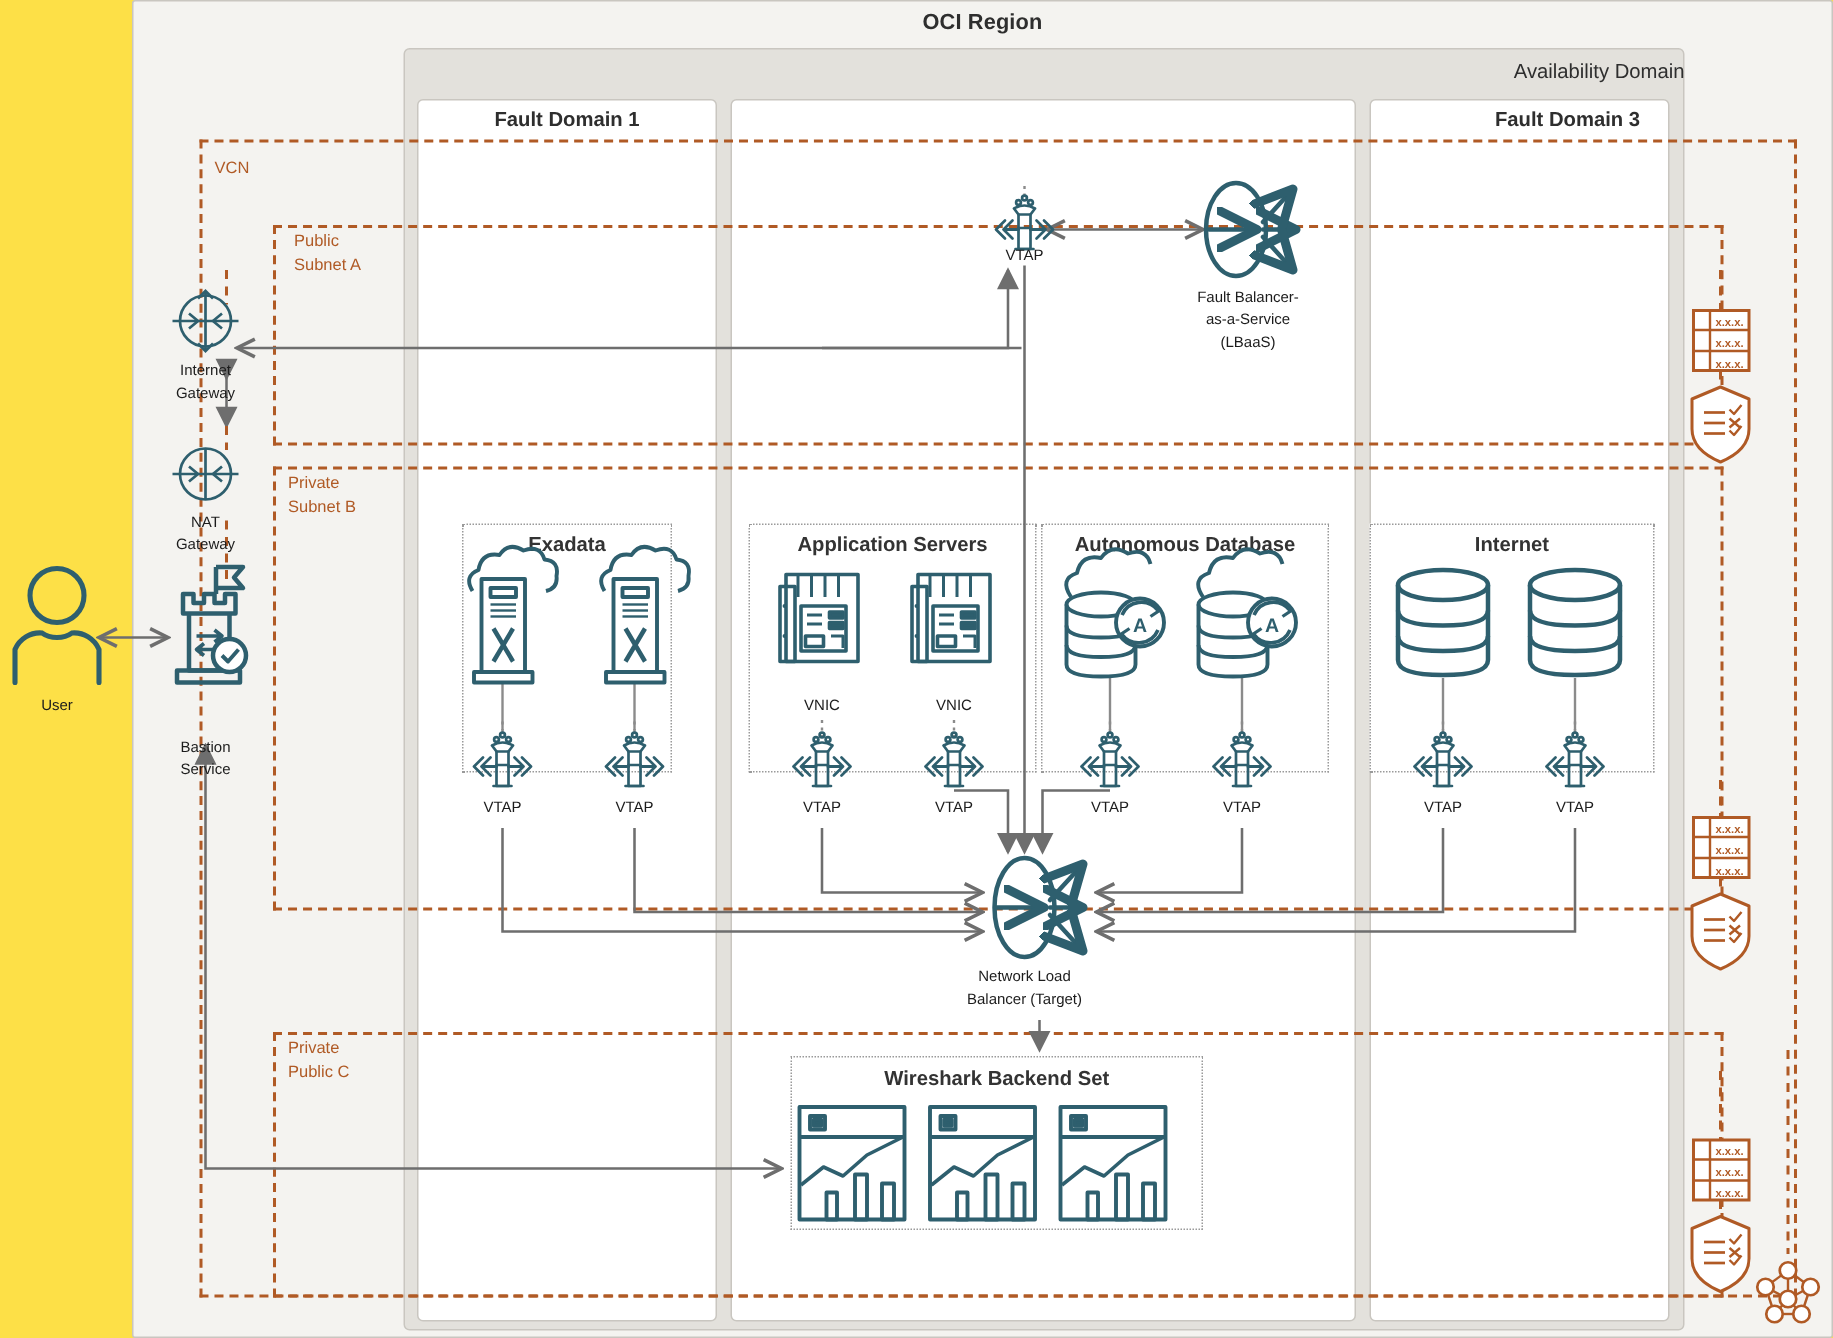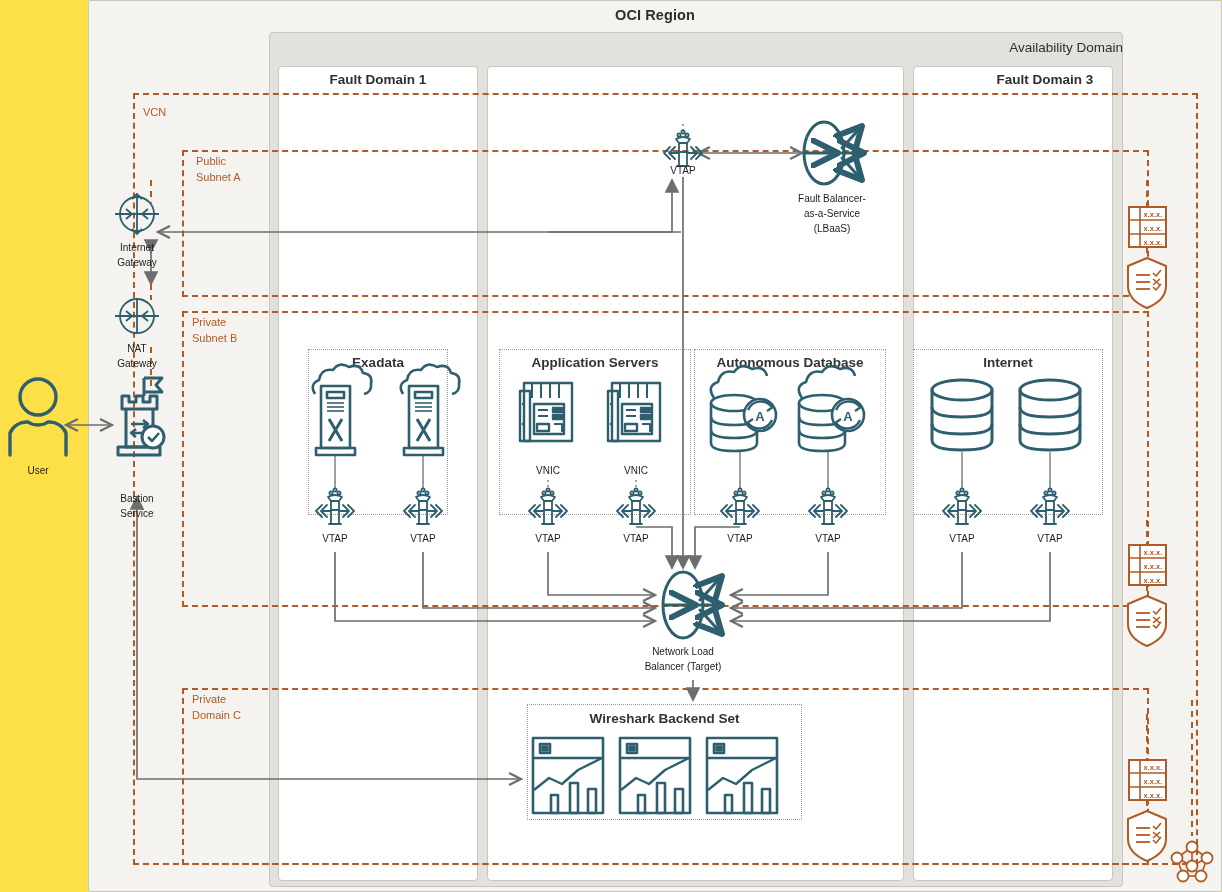--- a/index.html
+++ b/index.html
@@ -93,21 +93,21 @@
   <div class="abs subnet-lab" id="subnet-a-label">
     <div>Public</div>
     <div>Subnet A</div>
   </div>
   <div class="abs subnet-lab" id="subnet-b-label">
     <div>Private</div>
     <div>Subnet B</div>
   </div>
   <div class="abs subnet-lab" id="subnet-c-label">
     <div>Private</div>
-    <div>Domain C</div>
+    <div>Public C</div>
   </div>
 
   <div class="abs grp" id="g-exadata"></div>
   <div class="abs grp" id="g-appsrv"></div>
   <div class="abs grp" id="g-autodb"></div>
   <div class="abs grp" id="g-db"></div>
   <div class="abs grp" id="g-wire"></div>
 
   <div class="abs grp-title" style="left:308px;top:355px;width:140px;">Exadata</div>
   <div class="abs grp-title" style="left:499px;top:355px;width:192px;">Application Servers</div>

